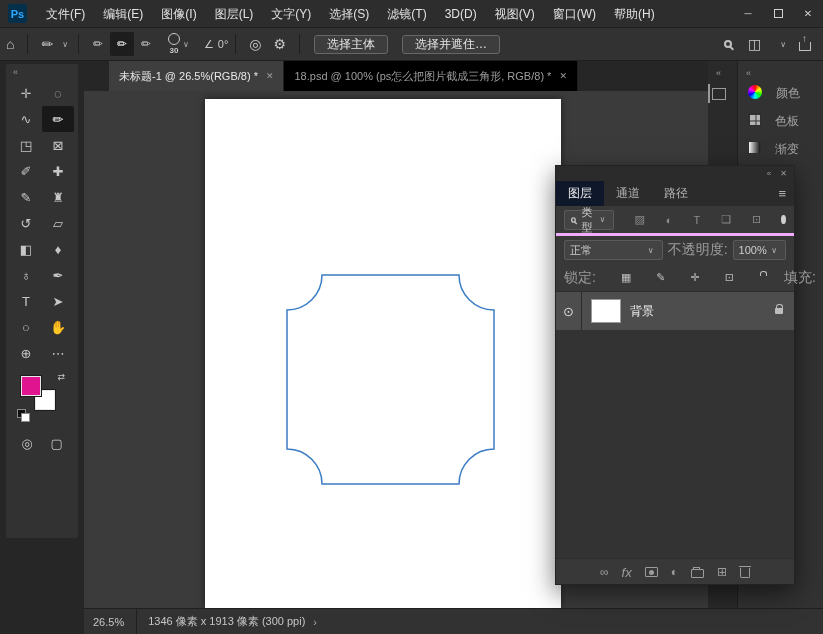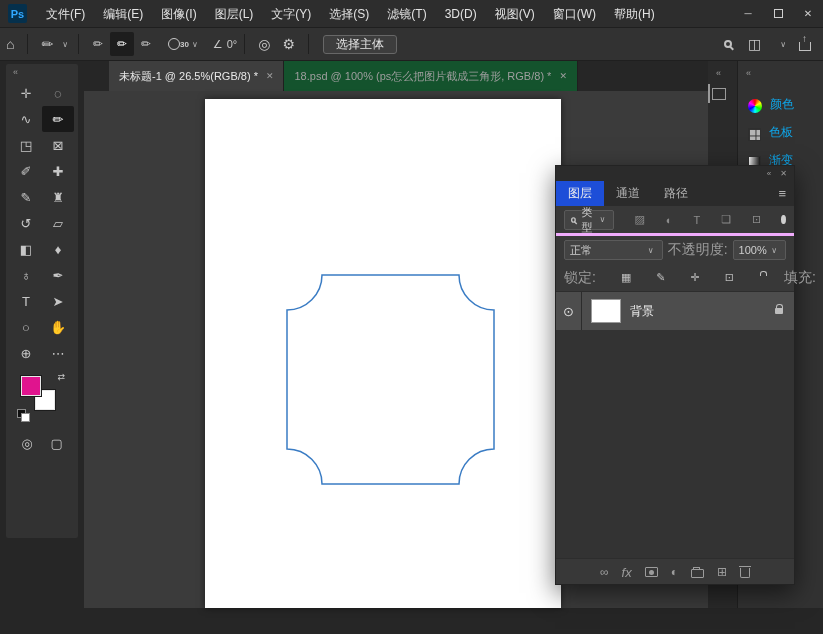--- a/index.html
+++ b/index.html
@@ -14,21 +14,21 @@
   .win-btn{width:30px;height:28px;display:flex;align-items:center;justify-content:center;color:#cfcfcf;font-size:10px;}
   .max-box{width:9px;height:9px;border:1px solid #cfcfcf;}
 
   
   .optionsbar{position:absolute;left:0;top:28px;width:823px;height:33px;background:#323232;border-bottom:1px solid #1f1f1f;display:flex;align-items:center;font-size:12px;}
   .ob-sep{width:1px;height:20px;background:#1f1f1f;margin:0 7px;flex:0 0 auto;}
   .ob-icon{color:#c9c9c9;font-size:14px;padding:0 6px;line-height:1;}
   .chev{font-size:8px;color:#b0b0b0;margin:0 3px;}
   .mode-btn{width:24px;height:24px;display:flex;align-items:center;justify-content:center;border-radius:2px;color:#c9c9c9;font-size:12px;}
   .mode-btn.active{background:#1d1d1d;color:#ffffff;}
-  .brush-size{display:flex;flex-direction:row;align-items:center;margin-left:10px;line-height:1;font-weight:bold;}
+  .brush-size{display:flex;flex-direction:column;align-items:center;margin-left:10px;line-height:1;font-weight:bold;}
   .brush-circle{width:12px;height:12px;border:1px solid #c9c9c9;border-radius:50%;}
   .brush-size .val{font-size:8px;color:#c9c9c9;margin-top:2px;}
   .angle-group{display:flex;align-items:center;gap:4px;margin-left:12px;color:#c9c9c9;font-size:11px;}
   .ob-btn{border:1px solid #676767;background:#3d3d3d;border-radius:3px;padding:0 12px;font-size:12px;color:#e5e5e5;margin:0 7px;white-space:nowrap;}
   .ob-right{margin-left:auto;display:flex;align-items:center;gap:10px;padding-right:12px;}
   .mag-ic{display:inline-block;width:8px;height:8px;border:2px solid #c0c0c0;border-radius:50%;position:relative;}
   .mag-ic::after{content:"";position:absolute;width:5px;height:2px;background:#c0c0c0;bottom:-3px;right:-4px;transform:rotate(45deg);}
   .share-ic{display:inline-block;width:12px;height:9px;border:1px solid #c0c0c0;border-top:none;position:relative;margin-top:5px;}
   .share-ic::after{content:"↑";position:absolute;left:2px;top:-9px;font-size:10px;color:#c0c0c0;}
 
@@ -44,45 +44,45 @@
   .bg-sw{position:absolute;left:16px;top:16px;width:20px;height:20px;background:#fff;border:1px solid #e8e8e8;box-shadow:0 0 0 1px #1c1c1c;z-index:1;}
   .swap{position:absolute;right:0;top:-2px;font-size:9px;color:#c7c7c7;}
   .mini{position:absolute;left:-2px;bottom:-2px;width:13px;height:13px;}
   .mini::before{content:"";position:absolute;left:0;top:0;width:7px;height:7px;background:#101010;border:1px solid #8a8a8a;}
   .mini::after{content:"";position:absolute;right:0;bottom:0;width:7px;height:7px;background:#ffffff;border:1px solid #8a8a8a;}
   .mask-row{display:flex;justify-content:center;gap:18px;margin-top:16px;color:#c7c7c7;font-size:13px;}
 
   
   .center{position:absolute;left:84px;top:61px;width:624px;height:547px;background:#3b3b3b;}
   .tabbar{position:absolute;left:0;top:0;width:624px;height:30px;background:#262626;display:flex;}
-  .tab{height:30px;display:flex;align-items:center;padding:0 10px;font-size:11px;background:#14532d;color:#9e9e9e;border-right:1px solid #1f1f1f;white-space:nowrap;}
+  .tab{height:30px;display:flex;align-items:center;padding:0 10px;font-size:11px;background:#000000;color:#9e9e9e;border-right:1px solid #1f1f1f;white-space:nowrap;}
   .tab.active{background:#3e3e3e;color:#e8e8e8;margin-left:25px;}
   .tab .x{margin-left:8px;font-size:9px;color:#9e9e9e;}
   .pasteboard{position:absolute;left:0;top:30px;width:624px;height:517px;background:#3b3b3b;}
   .page{position:absolute;left:121px;top:8px;width:356px;height:509px;background:#ffffff;box-shadow:0 0 7px rgba(0,0,0,.5);}
   .page svg{position:absolute;left:0;top:0;display:block;}
 
   
   .right-dock{position:absolute;left:708px;top:61px;width:115px;height:547px;}
   .dock-narrow{position:absolute;left:0;top:0;width:30px;height:547px;background:#2a2a2a;border-right:1px solid #1f1f1f;}
   .dock-wide{position:absolute;left:30px;top:0;width:85px;height:547px;background:#323232;}
   .dock-header{height:24px;display:flex;align-items:center;padding-left:8px;color:#9a9a9a;font-size:9px;}
-  .dock-item{height:28px;display:flex;align-items:flex-end;gap:8px;padding-left:10px;font-size:12px;color:#0ea5e9;}
+  .dock-item{height:28px;display:flex;align-items:flex-start;gap:14px;padding-left:10px;font-size:12px;color:#a3a3a3;}
   .color-wheel{width:14px;height:14px;border-radius:50%;background:conic-gradient(#f00,#ff0,#0f0,#0ff,#00f,#f0f,#f00);flex:0 0 auto;}
   .swatch-grid{width:13px;height:13px;background:#b5b5b5;background-image:linear-gradient(#2e2e2e 1px,transparent 1px),linear-gradient(90deg,#2e2e2e 1px,transparent 1px);background-size:6.5px 6.5px;border:1px solid #2e2e2e;flex:0 0 auto;}
   .gradient-ic{width:13px;height:13px;background:linear-gradient(90deg,#f5f5f5,#1a1a1a);border:1px solid #2e2e2e;flex:0 0 auto;}
   .stack-ic{position:relative;width:12px;height:10px;margin:12px auto;border:1px solid #9a9a9a;}
   .stack-ic::after{content:"";position:absolute;left:3px;top:3px;width:12px;height:10px;border:1px solid #9a9a9a;background:#2a2a2a;}
 
   
   .layers-panel{position:absolute;left:555px;top:165px;width:240px;height:420px;background:#383838;border:1px solid #232323;box-shadow:0 8px 24px rgba(0,0,0,.55);z-index:10;}
   .lp-titlebar{height:15px;background:#2b2b2b;display:flex;justify-content:flex-end;align-items:center;gap:9px;padding-right:7px;color:#9a9a9a;font-size:8px;}
   .lp-tabs{height:25px;background:#2b2b2b;display:flex;align-items:stretch;}
   .lp-tab{padding:0 12px;line-height:25px;font-size:12px;color:#b2b2b2;}
-  .lp-tab.active{background:#1d4ed8;color:#ededed;}
+  .lp-tab.active{background:#0f172a;color:#ededed;}
   .lp-menu{margin-left:auto;padding-right:8px;color:#b2b2b2;font-size:13px;line-height:25px;}
   .lp-row{display:flex;align-items:center;padding:0 8px;}
   .filter-row{height:30px;border-bottom:3px solid #f0abfc;gap:19px;}
   .select{height:20px;background:#434343;border:1px solid #5a5a5a;border-radius:2px;display:flex;align-items:center;padding:0 5px;font-size:11px;color:#cfcfcf;gap:4px;}
   .select .chev{margin-left:auto;}
   .f-sel{width:86px;}
   .f-sel .mag-ic{transform:scale(.7);margin-right:1px;}
   .ficon{color:#8c8c8c;font-size:11px;padding:0 1px;}
   .ftoggle{margin-left:auto;width:9px;height:9px;border-radius:50%;background:#cfcfcf;}
   .blend-row{height:28px;gap:5px;}
@@ -157,20 +157,21 @@
     <span class="chev">∨</span>
     <span class="angle-group">
       <span>∠</span>
       <span>0°</span>
     </span>
     <span class="ob-sep"></span>
     <span class="ob-icon">◎</span>
     <span class="ob-icon">⚙</span>
     <span class="ob-sep"></span>
     <button class="ob-btn">选择主体</button>
+    <button class="ob-btn">选择并遮住…</button>
     <span class="ob-right">
       <span class="mag-ic"></span>
       <span class="ob-icon">◫</span>
       <span class="chev">∨</span>
       <span class="share-ic"></span>
     </span>
   </div>
 
   <div class="left-dock">
     <div class="tool-panel">
@@ -320,14 +321,20 @@
       <span>∞</span>
       <span class="fx-lbl">fx</span>
       <span class="mask-ic"></span>
       <span>◐</span>
       <span class="folder-ic"></span>
       <span>⊞</span>
       <span class="trash-ic"></span>
     </div>
   </aside>
 
+  <div class="statusbar">
+    <span class="sb-zoom">26.5%</span>
+    <span class="sb-div"></span>
+    <span>1346 像素 x 1913 像素 (300 ppi)</span>
+    <span class="sb-chev">›</span>
+  </div>
 
 </div>
 
 </body></html>

